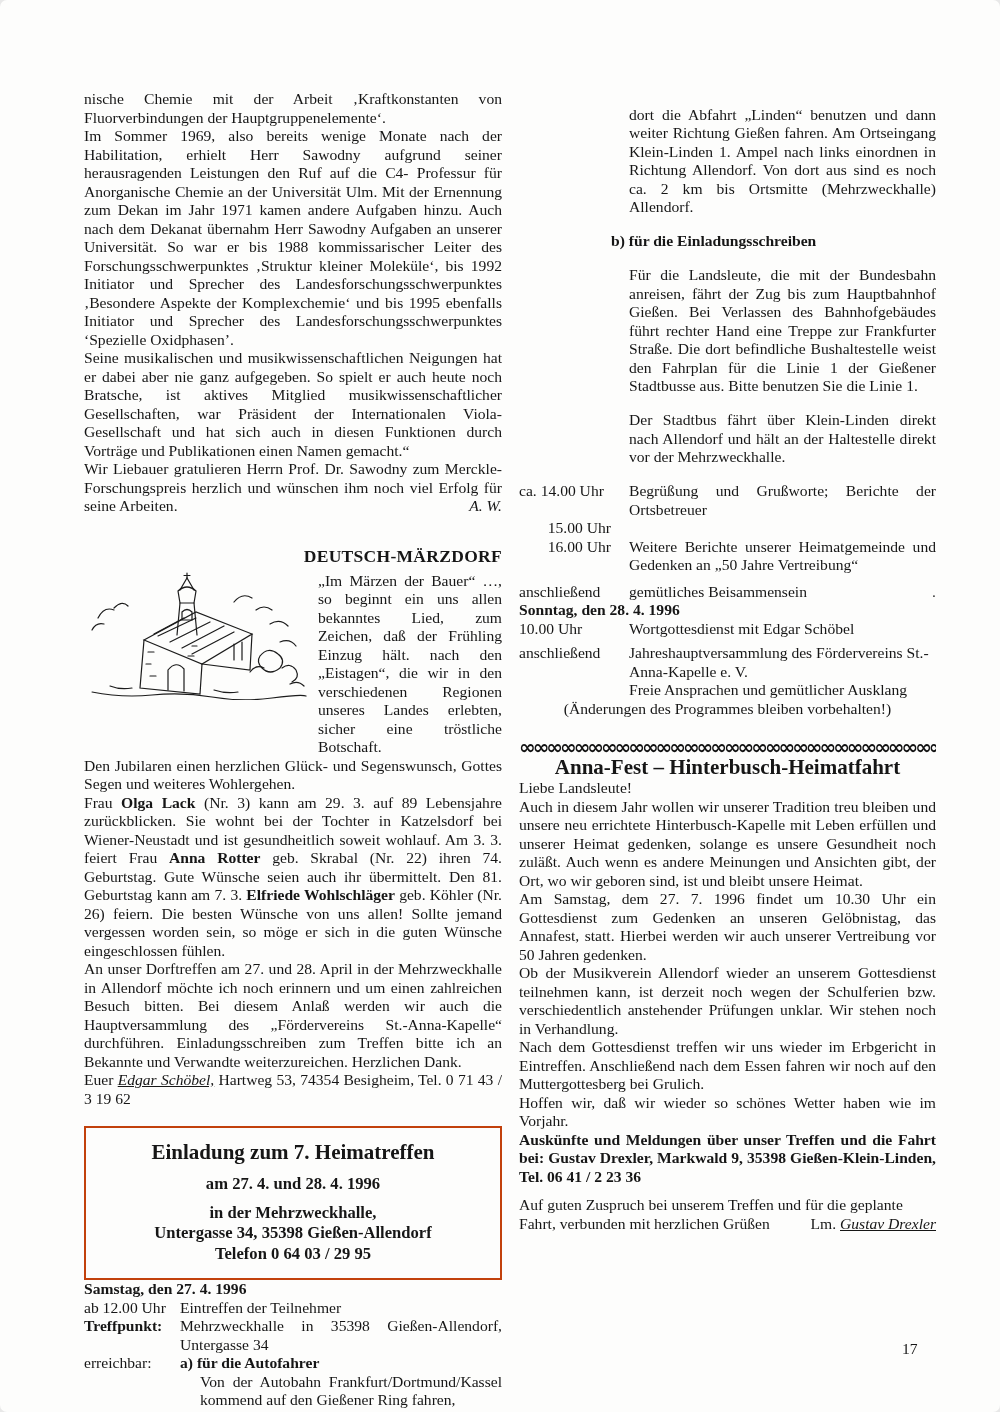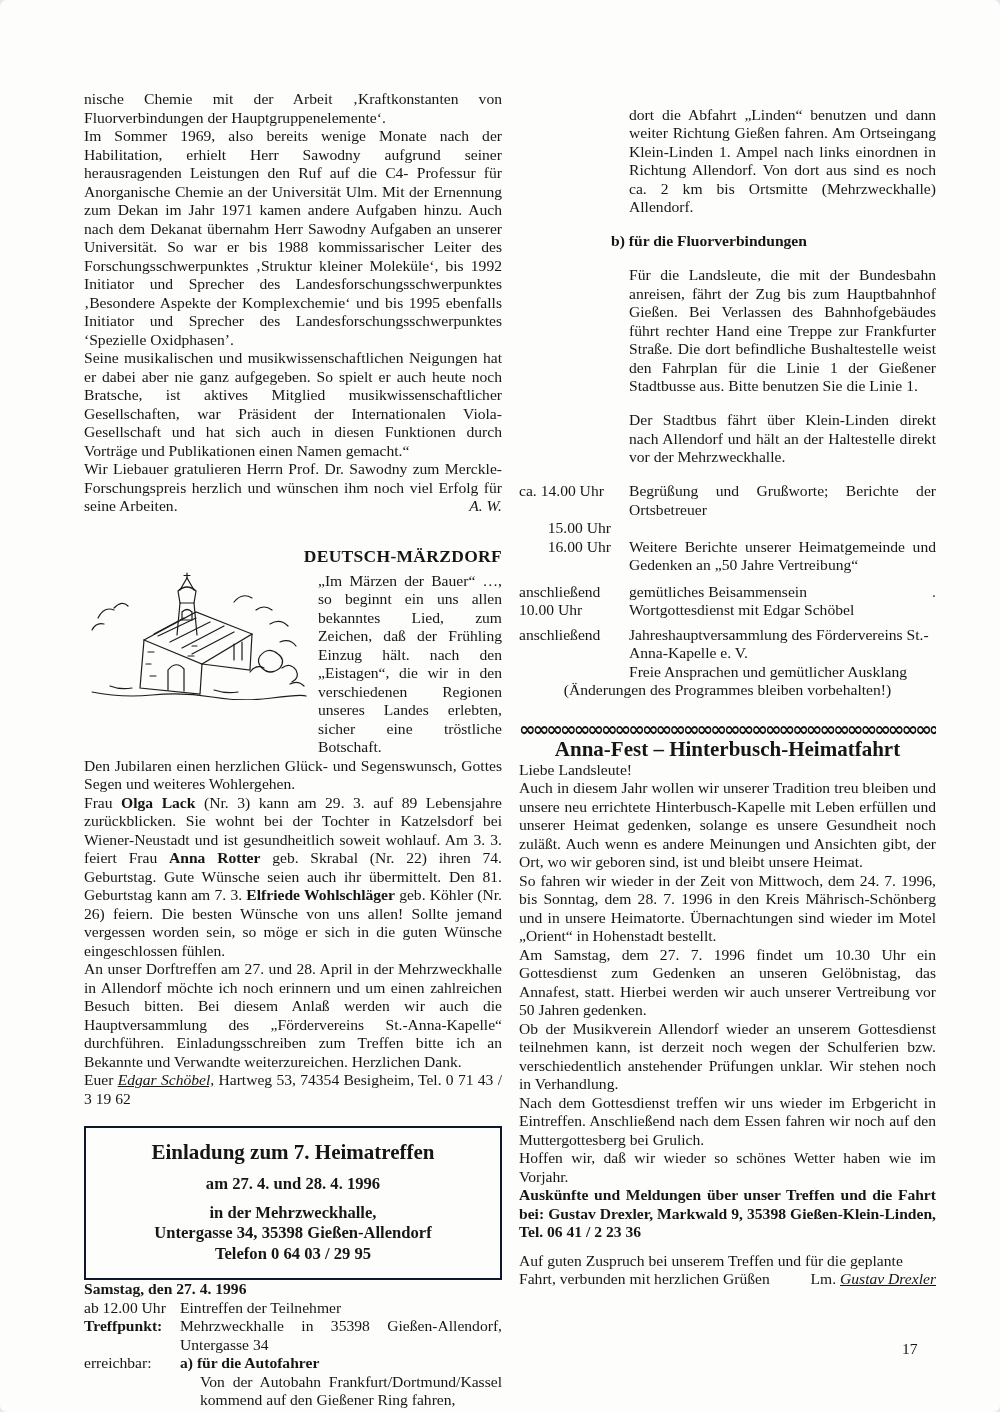--- a/index.html
+++ b/index.html
@@ -10,21 +10,21 @@
   .col-right{left:519px;width:417px;}
   p.just{margin:0;font-size:15.6px;line-height:18.5px;text-align:justify;}
   p.rel{position:relative;}
   .sig{position:absolute;right:0;bottom:0;font-style:italic;}
   .sec-title{margin:0;text-align:right;font-weight:bold;font-size:17.5px;line-height:20px;letter-spacing:.3px;}
   .gap6{margin-top:6px;}.gap8{margin-top:8px;}.gap10{margin-top:10px;}
   .gap14{margin-top:14px;}.gap18{margin-top:18px;}.gap22{margin-top:22px;}.gap30{margin-top:30px;}
   .maerz-wrap{display:flex;align-items:flex-start;}
   .church{flex:none;width:228px;height:128px;margin-right:6px;}
   .maerz-text{flex:1;}
-  .inv-box{border:2px solid #0f172a;padding:12px 8px 14px;text-align:center;}
+  .inv-box{border:2px solid #c2410c;padding:12px 8px 14px;text-align:center;}
   .inv-title{font-size:21px;font-weight:bold;line-height:24px;margin:0 0 10px;}
   .inv-line{font-size:16.6px;font-weight:bold;line-height:20.5px;margin:0;}
   .inv-line.sp{margin-top:8px;}
   .b-head{font-size:15.6px;line-height:18.5px;font-weight:bold;margin:0;}
   .row{display:flex;font-size:15.6px;line-height:18.5px;}
   .row .lbl{flex:none;width:96px;}
   .row .txt{flex:1;text-align:justify;}
   .indent-body{margin-left:110px;font-size:15.6px;line-height:18.5px;text-align:justify;}
   .b-title{margin-left:92px;font-size:15.6px;line-height:18.5px;font-weight:bold;}
   .srow{display:flex;font-size:15.6px;line-height:18.5px;}
@@ -115,59 +115,59 @@
       <span class="txt">
         <b>a) für die Autofahrer</b>
         <span style="display:block;margin-left:20px;">Von der Autobahn Frankfurt/Dortmund/Kassel kommend auf den Gießener Ring fahren,</span>
       </span>
     </div>
   </div>
 
   <div class="col col-right">
     <p class="indent-body">dort die Abfahrt „Linden“ benutzen und dann weiter Richtung Gießen fahren. Am Ortseingang Klein-Linden 1. Ampel nach links einordnen in Richtung Allendorf. Von dort aus sind es noch ca. 2 km bis Ortsmitte (Mehrzweckhalle) Allendorf.</p>
 
-    <p class="b-title gap8">b) für die Fluorverbindungen</p>
+    <p class="b-title gap8">b) für die Einladungsschreiben</p>
     <p class="indent-body">Für die Landsleute, die mit der Bundesbahn anreisen, fährt der Zug bis zum Hauptbahnhof Gießen. Bei Verlassen des Bahnhofgebäudes führt rechter Hand eine Treppe zur Frankfurter Straße. Die dort befindliche Bushaltestelle weist den Fahrplan für die Linie 1 der Gießener Stadtbusse aus. Bitte benutzen Sie die Linie 1.</p>
     <p class="indent-body">Der Stadtbus fährt über Klein-Linden direkt nach Allendorf und hält an der Haltestelle direkt vor der Mehrzweckhalle.</p>
 
     <div class="srow gap10">
       <span class="lbl ra">ca. 14.00 Uhr</span>
       <span class="txt">Begrüßung und Grußworte; Berichte der Ortsbetreuer</span>
     </div>
     <div class="srow">
       <span class="lbl ra" style="text-align:right;">15.00 Uhr</span>
     </div>
     <div class="srow">
       <span class="lbl ra" style="text-align:right;">16.00 Uhr</span>
       <span class="txt">Weitere Berichte unserer Heimatgemeinde und Gedenken an „50 Jahre Vertreibung“</span>
     </div>
     <div class="srow gap8" style="position:relative;">
       <span class="lbl">anschließend</span>
       <span class="txt">gemütliches Beisammensein</span>
       <span class="artifact-dot" style="position:static;margin-left:auto;">.</span>
     </div>
 
+    <p class="b-head gap14">Sonntag, den 28. 4. 1996</p>
     <div class="srow">
       <span class="lbl">10.00 Uhr</span>
       <span class="txt">Wortgottesdienst mit Edgar Schöbel</span>
     </div>
     <div class="srow gap6">
       <span class="lbl">anschließend</span>
       <span class="txt" style="text-align:left;">Jahreshauptversammlung des Fördervereins St.-Anna-Kapelle e. V.<br>Freie Ansprachen und gemütlicher Ausklang</span>
     </div>
 
     <p class="note gap14">(Änderungen des Programmes bleiben vorbehalten!)</p>
 
     <div class="ornament gap22">∞∞∞∞∞∞∞∞∞∞∞∞∞∞∞∞∞∞∞∞∞∞∞∞∞∞∞∞∞∞∞∞∞∞∞∞∞∞∞∞∞∞∞∞∞∞∞∞∞∞</div>
 
     <h2 class="big-title gap18">Anna-Fest – Hinterbusch-Heimatfahrt</h2>
 
     <p class="just gap10" style="text-align:left;">Liebe Landsleute!</p>
     <p class="just">Auch in diesem Jahr wollen wir unserer Tradition treu bleiben und unsere neu errichtete Hinterbusch-Kapelle mit Leben erfüllen und unserer Heimat gedenken, solange es unsere Gesundheit noch zuläßt. Auch wenn es andere Meinungen und Ansichten gibt, der Ort, wo wir geboren sind, ist und bleibt unsere Heimat.</p>
-    <p class="just gap10">So fahren wir wieder in der Zeit von Mittwoch, dem 24. 7. 1996, bis Sonntag, dem 28. 7. 1996 in den Kreis Mährisch-Schönberg und in unsere Heimatorte. Übernachtungen sind wieder im Motel „Orient“ in Hohenstadt bestellt.</p>
     <p class="just">Am Samstag, dem 27. 7. 1996 findet um 10.30 Uhr ein Gottesdienst zum Gedenken an unseren Gelöbnistag, das Annafest, statt. Hierbei werden wir auch unserer Vertreibung vor 50 Jahren gedenken.</p>
     <p class="just">Ob der Musikverein Allendorf wieder an unserem Gottesdienst teilnehmen kann, ist derzeit noch wegen der Schulferien bzw. verschiedentlich anstehender Prüfungen unklar. Wir stehen noch in Verhandlung.</p>
     <p class="just">Nach dem Gottesdienst treffen wir uns wieder im Erbgericht in Eintreffen. Anschließend nach dem Essen fahren wir noch auf den Muttergottesberg bei Grulich.</p>
     <p class="just">Hoffen wir, daß wir wieder so schönes Wetter haben wie im Vorjahr.</p>
 
     <p class="just contact gap10">Auskünfte und Meldungen über unser Treffen und die Fahrt bei: Gustav Drexler, Markwald 9, 35398 Gießen-Klein-Linden, Tel. 06 41 / 2 23 36</p>
 
     <div class="gap10">
       <p class="just" style="text-align:left;">Auf guten Zuspruch bei unserem Treffen und für die geplante</p>
       <div class="closing2">

